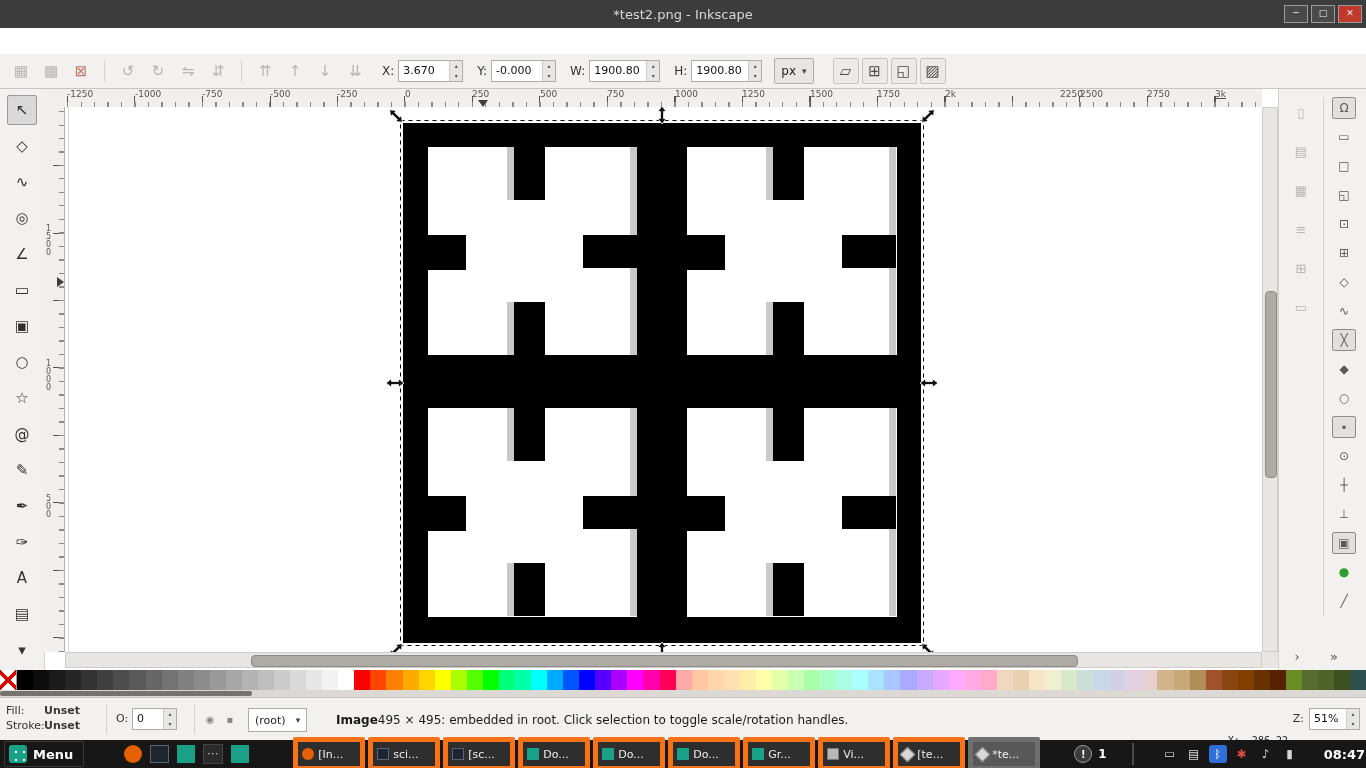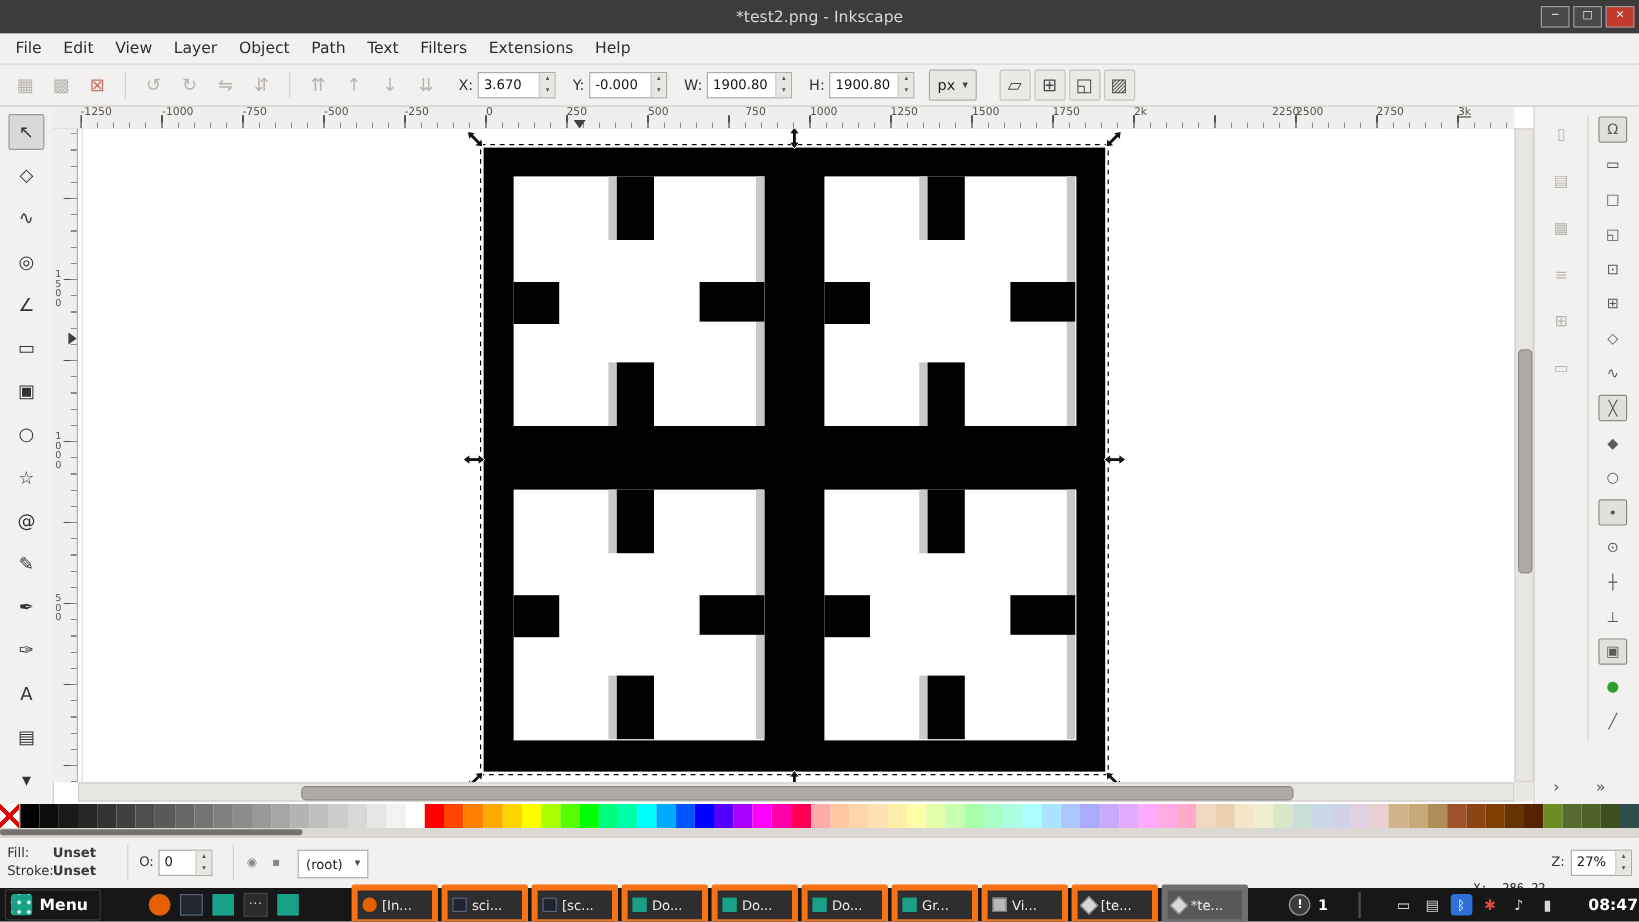--- a/index.html
+++ b/index.html
@@ -164,32 +164,20 @@
 
   <div id="titlebar" class="abs">
     <span id="title">*test2.png - Inkscape</span>
     <span id="winctl">
       <span class="winbtn">─</span>
       <span class="winbtn">□</span>
       <span class="winbtn close">✕</span>
     </span>
   </div>
 
-  <div id="menubar" class="abs">
-      <div class="menu-item">File</div>
-      <div class="menu-item">Edit</div>
-      <div class="menu-item">View</div>
-      <div class="menu-item">Layer</div>
-      <div class="menu-item">Object</div>
-      <div class="menu-item">Path</div>
-      <div class="menu-item">Text</div>
-      <div class="menu-item">Filters</div>
-      <div class="menu-item">Extensions</div>
-      <div class="menu-item">Help</div>
-    </div>
 
   <div id="cmdbar" class="abs">
     <div id="cmd-icons">
         <div class="cicon dim">▦</div>
         <div class="cicon dim">▩</div>
         <div class="cicon dim" style="color: rgb(196, 118, 108);">⊠</div>
         <div class="tsep"></div>
         <div class="cicon dim">↺</div>
         <div class="cicon dim">↻</div>
         <div class="cicon dim">⇋</div>
@@ -280,21 +268,21 @@
   <div id="topruler" class="abs">
     <div class="marker-down"></div>
   <div class="rlabel" style="left: 2px;">-1250</div>
       <div class="rlabel" style="left: 70px;">-1000</div>
       <div class="rlabel" style="left: 137px;">-750</div>
       <div class="rlabel" style="left: 205px;">-500</div>
       <div class="rlabel" style="left: 272px;">-250</div>
       <div class="rlabel" style="left: 340px;">0</div>
       <div class="rlabel" style="left: 407px;">250</div>
       <div class="rlabel" style="left: 475px;">500</div>
-      <div class="rlabel" style="left: 556px;">750</div>
+      <div class="rlabel" style="left: 542px;">750</div>
       <div class="rlabel" style="left: 610px;">1000</div>
       <div class="rlabel" style="left: 677px;">1250</div>
       <div class="rlabel" style="left: 745px;">1500</div>
       <div class="rlabel" style="left: 812px;">1750</div>
       <div class="rlabel" style="left: 880px;">2k</div>
       <div class="rlabel" style="left: 947px; margin-left: 48px;">2250</div>
       <div class="rlabel" style="left: 1015px;">2500</div>
       <div class="rlabel" style="left: 1082px;">2750</div>
       <div class="rlabel" style="left: 1150px; text-decoration: underline;">3k</div>
     </div>
@@ -504,27 +492,31 @@
           <i>▾</i>
         </span>
     </span>
     <div class="vsep" style="left:194px"></div>
     <span id="eye-icon">◉</span>
     <span id="lock-icon">▪</span>
     <span id="layer-combo">
       <span>(root)</span>
       <i class="car">▾</i>
     </span>
+    <div id="status-msg">
+      <span style="font-weight:bold">Image</span>
+        <span> 495 × 495: embedded in root. Click selection to toggle scale/rotation handles.</span>
+    </div>
     <div id="coords">
       <div>X:  286.22</div>
       
     </div>
     <span id="zoom-label">Z:</span>
     <span id="zoom-spin" class="spin">
-      <span class="spin-val">27%</span>
+      <span class="spin-val">51%</span>
       <span class="spin-btns">
           <i>▴</i>
           <i>▾</i>
         </span>
     </span>
   </div>
 
   <div id="taskbar" class="abs">
     <div id="menu-btn">
       <span id="menu-btn-icon"></span>

